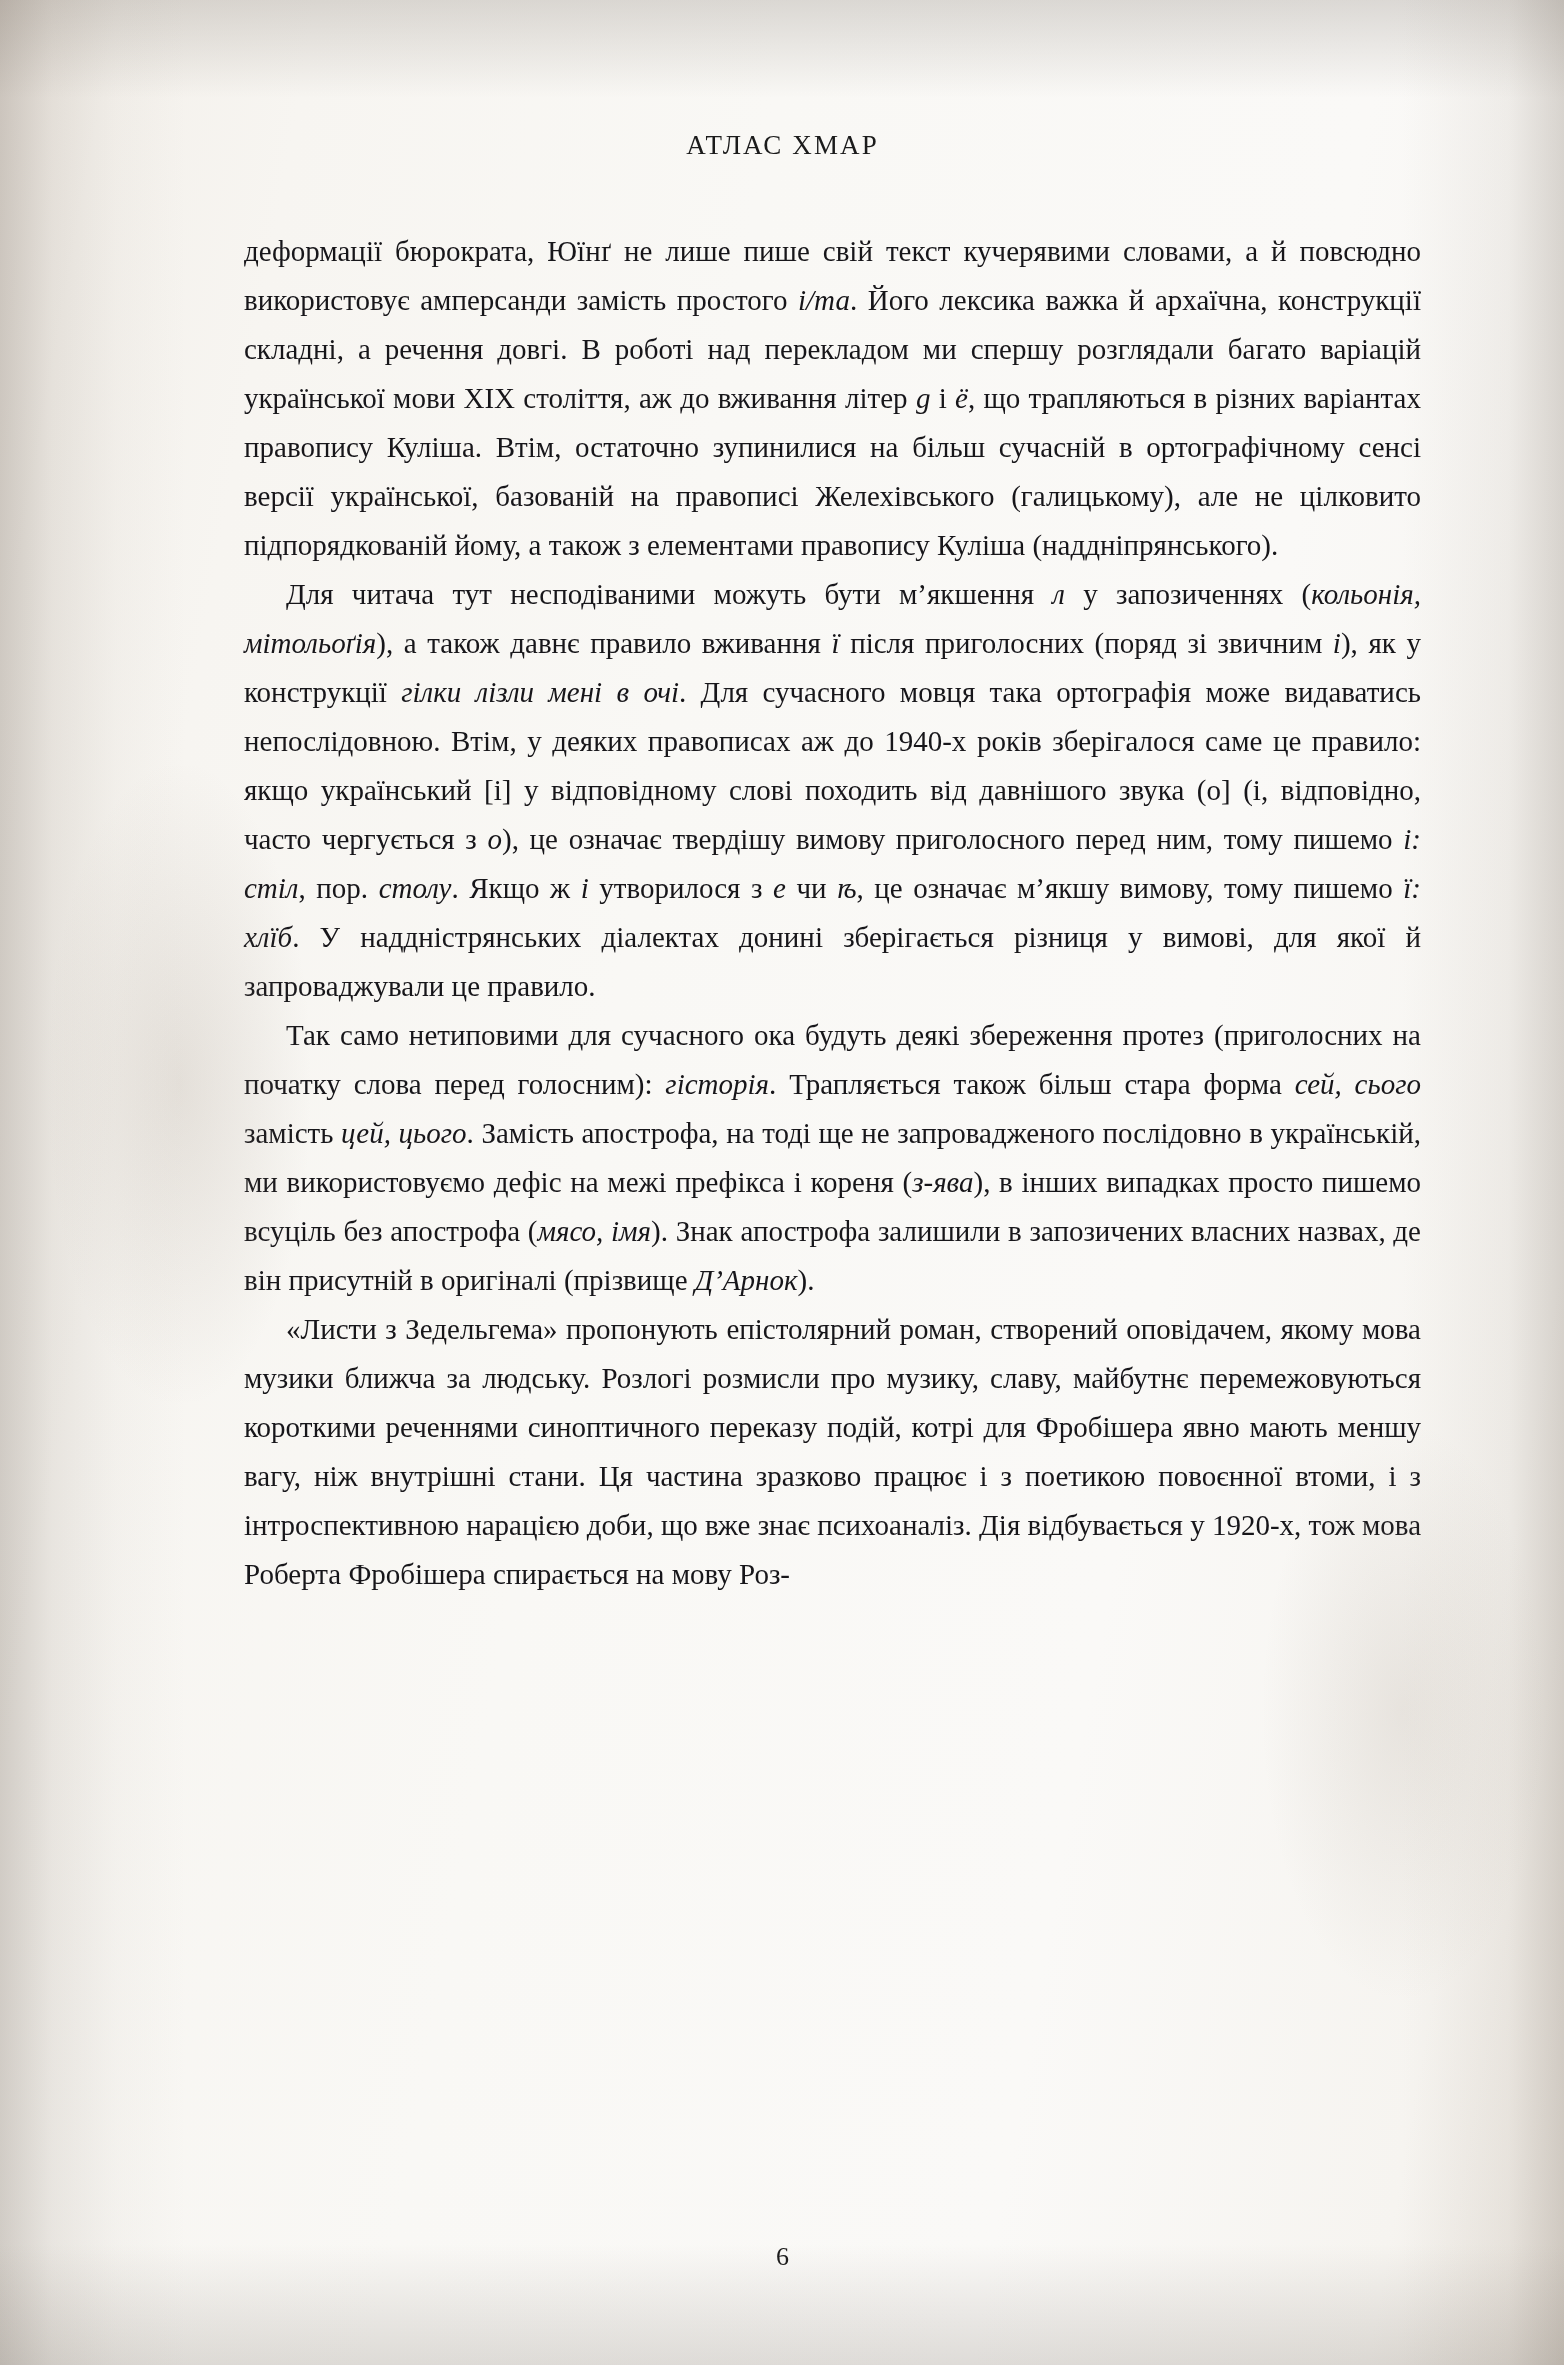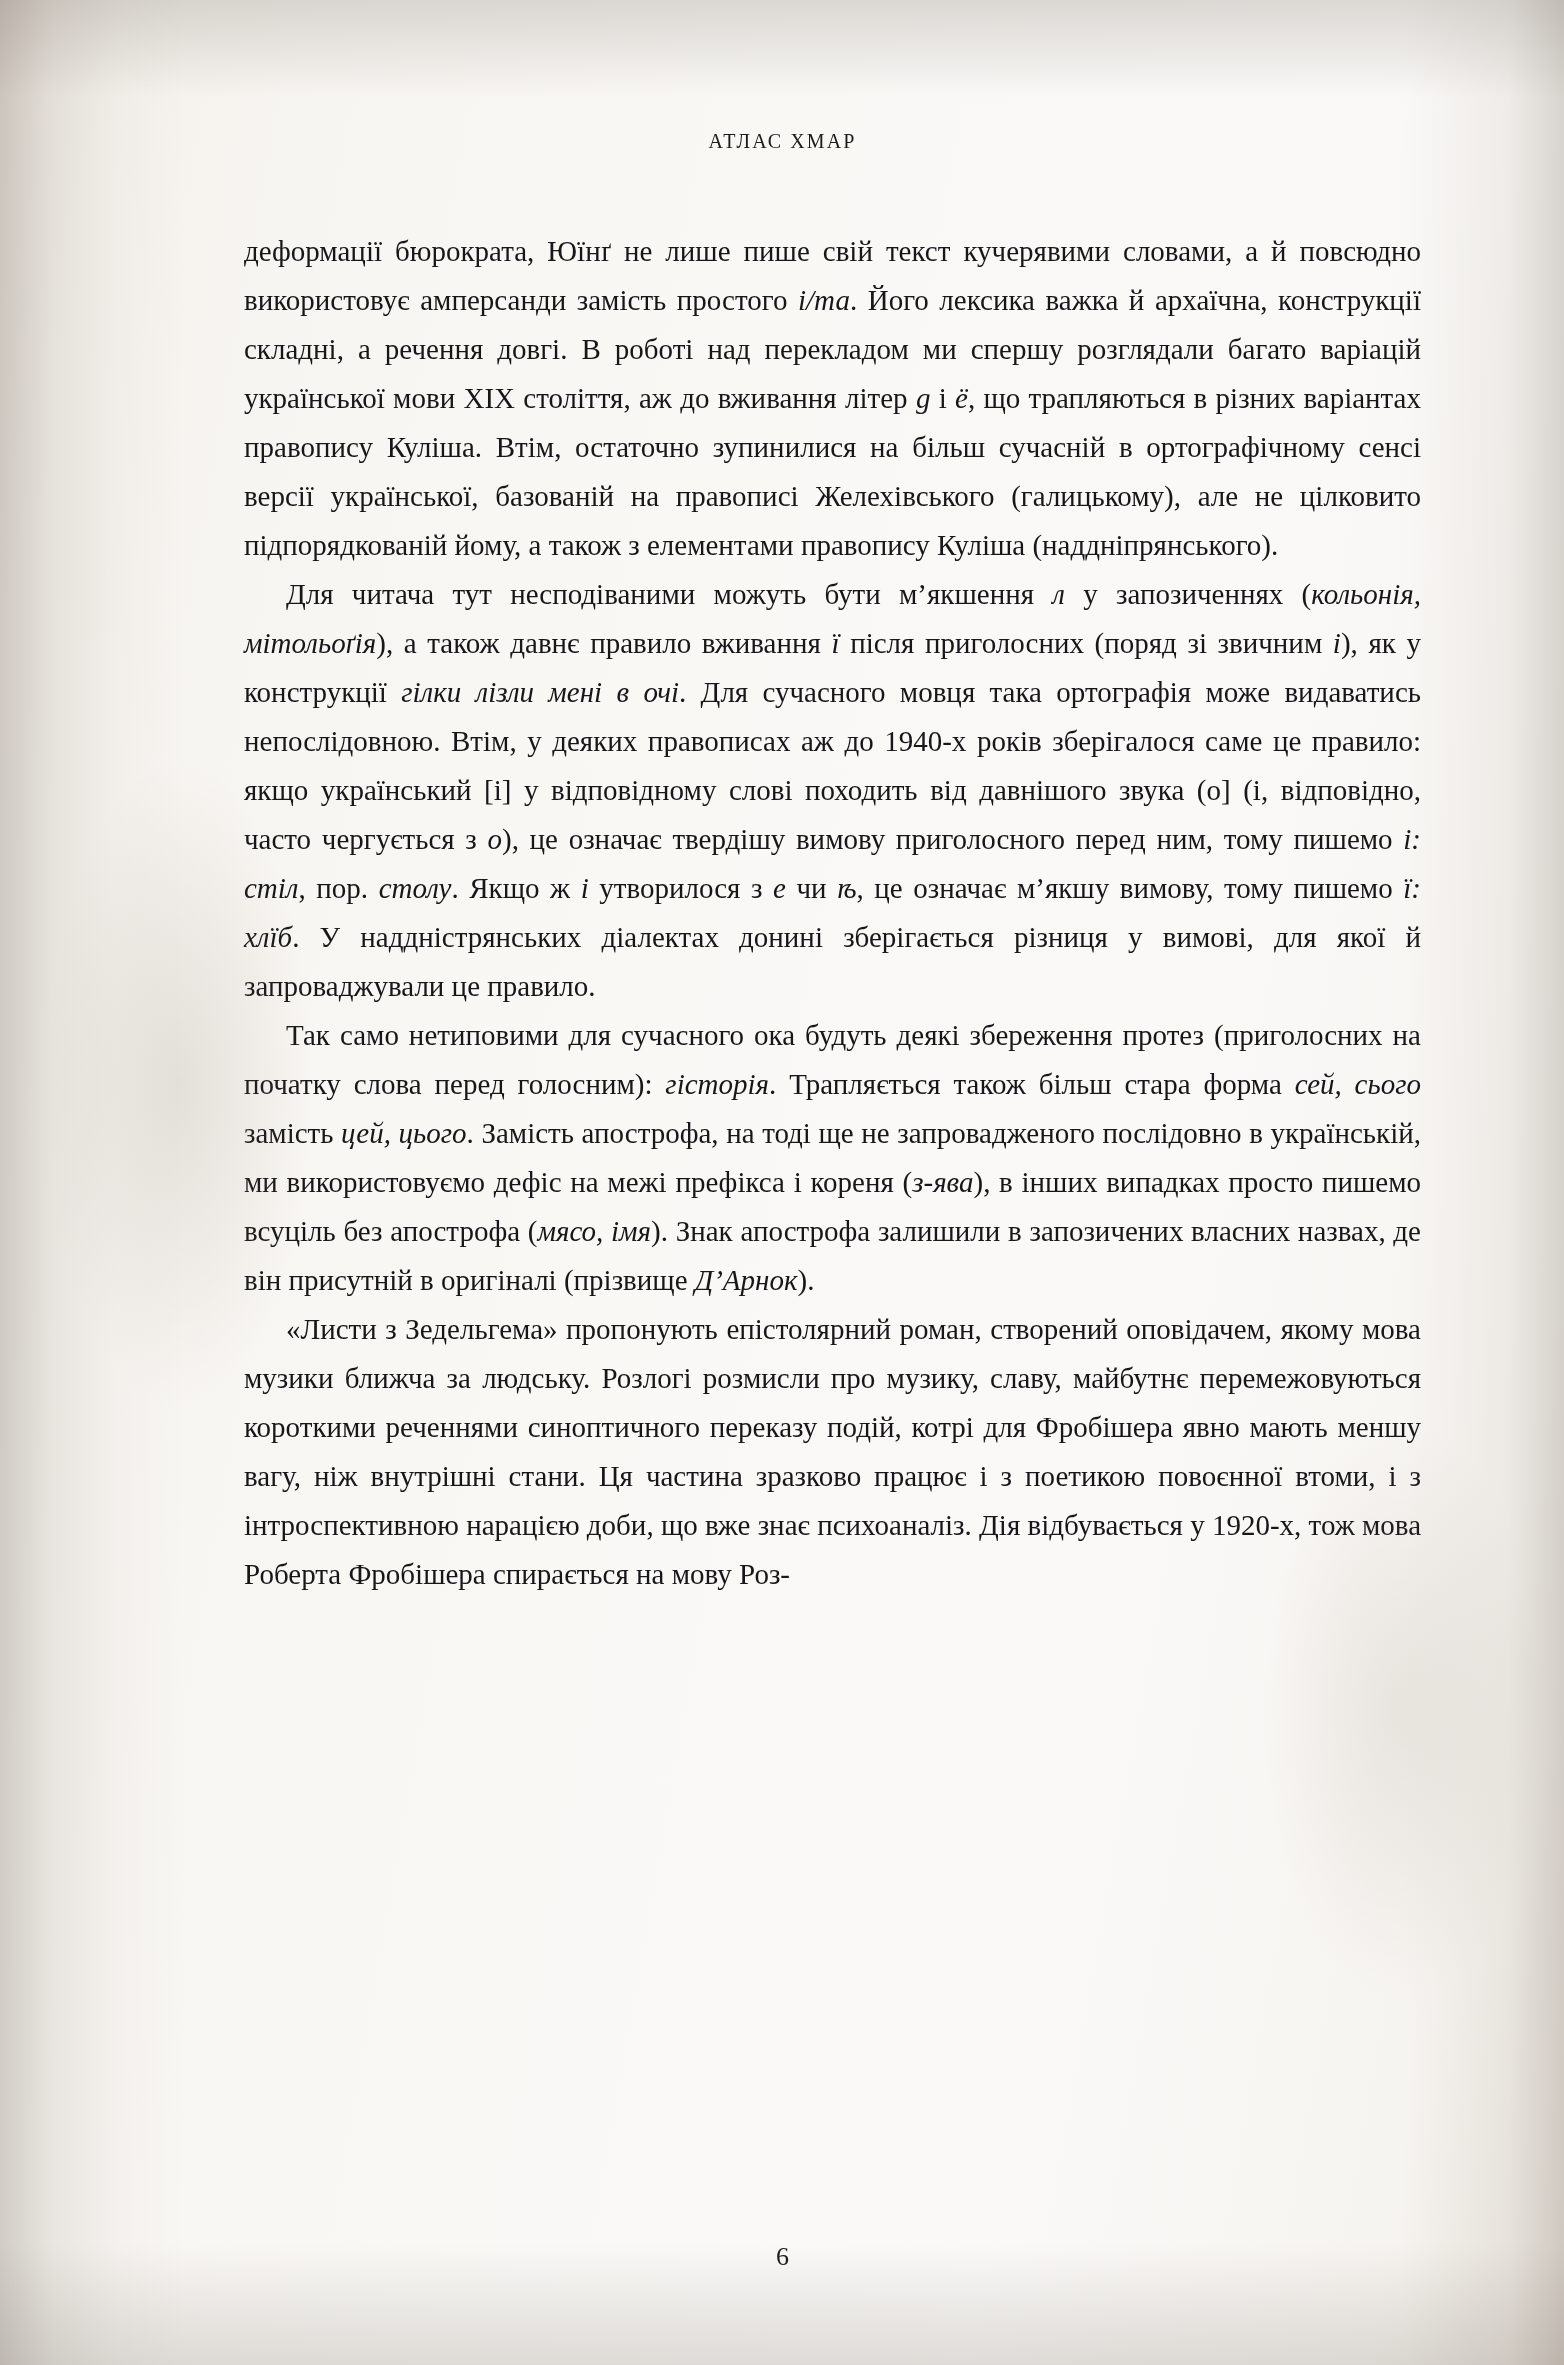--- a/index.html
+++ b/index.html
@@ -68,21 +68,21 @@
     left: 0; top: 0;
     width: 100%; height: 100%;
   }
 
   .running-head {
     position: absolute;
     top: 130px;
     left: 0;
     width: 100%;
     text-align: center;
-    font-size: 20px;
+    font-size: 27px;
     letter-spacing: 2.1px;
     color: #1b1b1b;
     font-family: "Liberation Serif", serif;
   }
 
   .text-block {
     position: absolute;
     left: 244px;
     top: 227px;
     width: 1177px;

